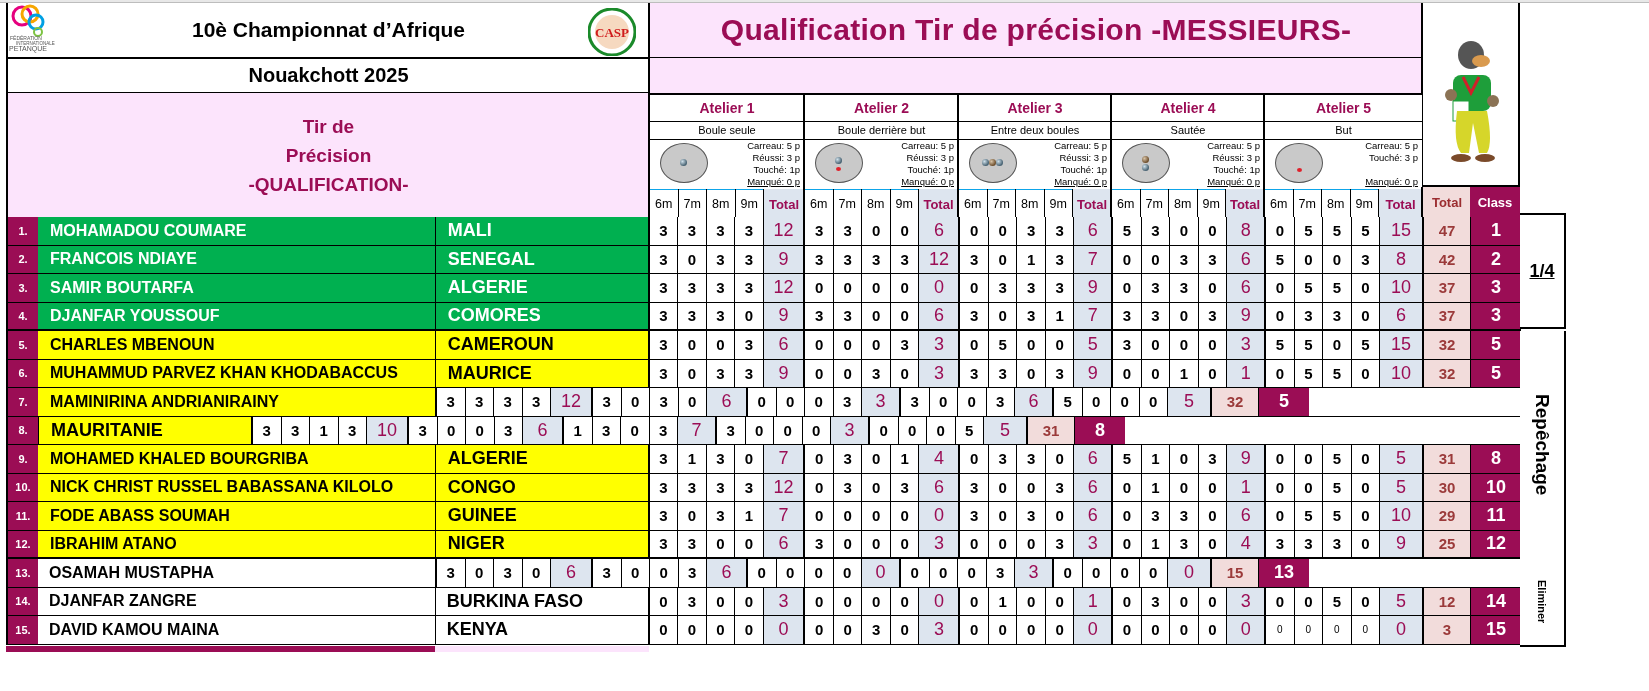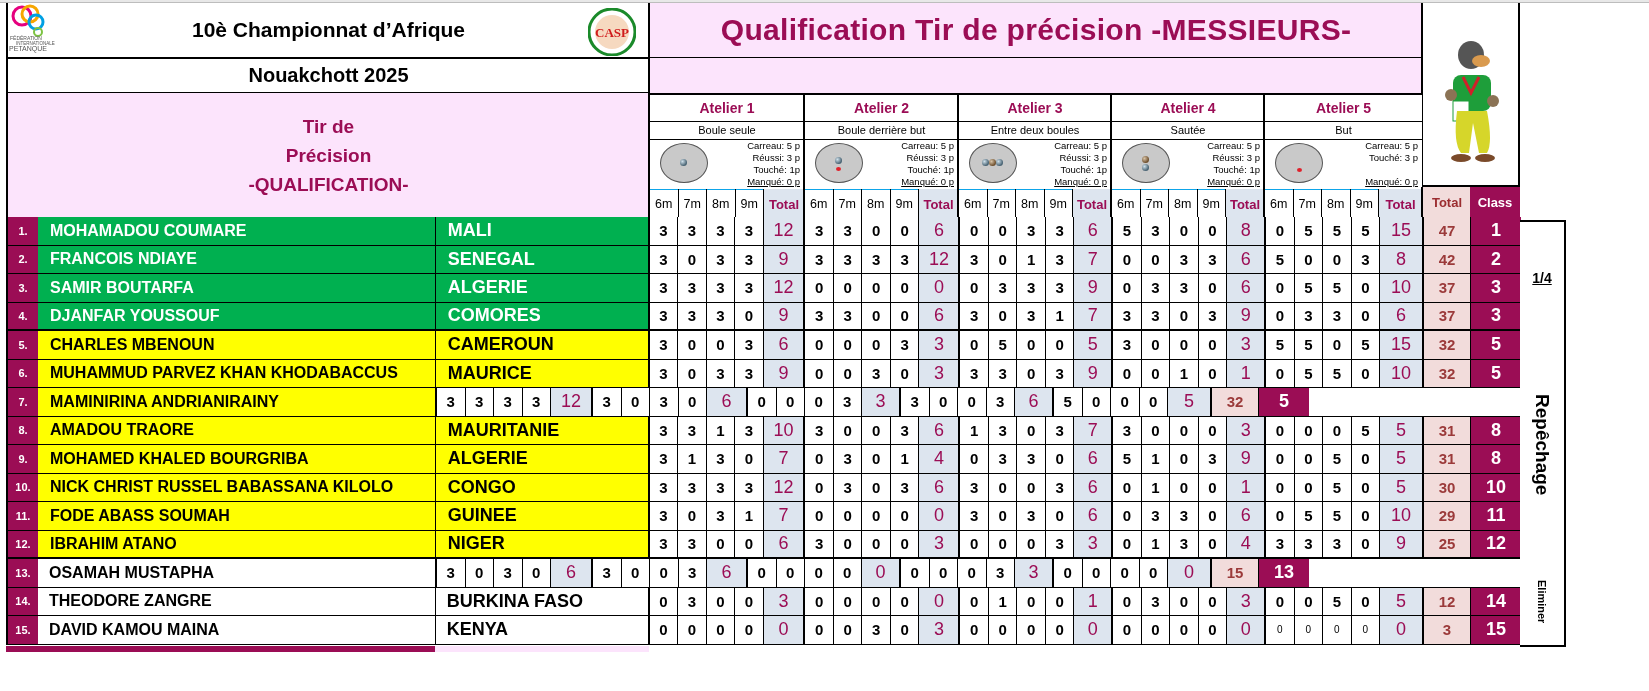--- a/index.html
+++ b/index.html
@@ -505,21 +505,20 @@
         <div class="sc">0</div>
         <div class="sc">0</div>
         <div class="sc">0</div>
         <div class="st" style="flex:1">5</div>
       </div>
       <div class="gt">32</div>
       <div class="cl">5</div>
     </div>
     <div class="row">
       <div class="c-num">8.</div>
-      <div class="c-name yellow">AMADOU TRAORE</div>
       <div class="c-country yellow">MAURITANIE</div>
       <div class="atrow" style="width:156px">
         <div class="sc">3</div>
         <div class="sc">3</div>
         <div class="sc">1</div>
         <div class="sc">3</div>
         <div class="st" style="flex:1">10</div>
       </div>
       <div class="atrow" style="width:155px">
         <div class="sc">3</div>
@@ -756,21 +755,21 @@
         <div class="sc">0</div>
         <div class="sc">0</div>
         <div class="sc">0</div>
         <div class="st" style="flex:1">0</div>
       </div>
       <div class="gt">15</div>
       <div class="cl">13</div>
     </div>
     <div class="row">
       <div class="c-num">14.</div>
-      <div class="c-name white">THEODORE ZANGRE</div>
+      <div class="c-name white">DJANFAR ZANGRE</div>
       <div class="c-country white">BURKINA FASO</div>
       <div class="atrow" style="width:156px">
         <div class="sc">0</div>
         <div class="sc">3</div>
         <div class="sc">0</div>
         <div class="sc">0</div>
         <div class="st" style="flex:1">3</div>
       </div>
       <div class="atrow" style="width:155px">
         <div class="sc">0</div>
@@ -840,21 +839,21 @@
         <div class="sc small">0</div>
         <div class="sc small">0</div>
         <div class="sc small">0</div>
         <div class="st" style="flex:1">0</div>
       </div>
       <div class="gt">3</div>
       <div class="cl">15</div>
     </div>
   </div>
 
-<div class="abs side" style="top:220px;height:116px;font-size:14px;text-decoration:underline;">
+<div class="abs side" style="top:213px;height:116px;font-size:18px;text-decoration:underline;">
     <span>1/4</span>
   </div>
 <div class="abs side" style="top:331px;height:230px;font-size:19px;border-top:none;">
     <span class="vert">Repêchage</span>
   </div>
 <div class="abs side" style="top:559px;height:88px;font-size:11px;border-top:none;">
     <span class="vert">Eliminer</span>
   </div>
 
 <div class="abs bottommaroon"></div>

